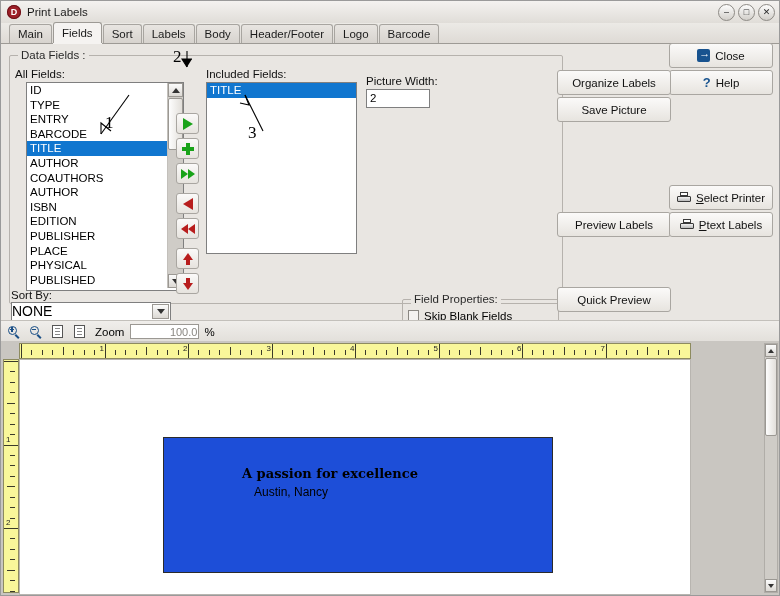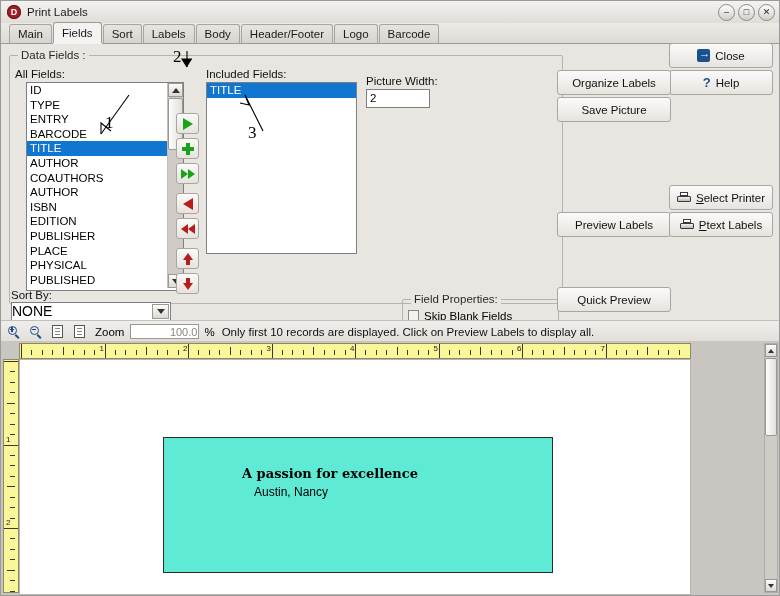--- a/index.html
+++ b/index.html
@@ -174,21 +174,21 @@
            background:#f9f79a;border:1px solid #8d8b5f;box-sizing:border-box;
            overflow:hidden;}
   .ruler-v{position:absolute;left:2px;top:18px;width:16px;height:234px;
            background:#f9f79a;border:1px solid #8d8b5f;box-sizing:border-box;
            overflow:hidden;}
   .tick{position:absolute;background:#3a3a2a;}
   .rnum{position:absolute;font-size:8px;color:#222;line-height:8px;}
   .page{position:absolute;left:18px;top:18px;width:672px;height:236px;
         background:#fff;border:1px solid #b8b5b0;box-sizing:border-box;}
   .labelbox{position:absolute;left:143px;top:77px;width:390px;height:136px;
-        border:1px solid #2b2b2b;background:#5eead4;box-sizing:border-box;}
+        border:1px solid #2b2b2b;background:#1d4ed8;box-sizing:border-box;}
   .lbl-title{position:absolute;left:78px;top:28px;font-size:13px;
         font-weight:bold;font-family:"DejaVu Serif", serif;color:#000;}
   .lbl-author{position:absolute;left:90px;top:47px;font-size:12px;
         font-family:"Liberation Sans", sans-serif;color:#000;}
   .pv-vsb{position:absolute;right:1px;top:2px;width:14px;height:250px;
         background:#cfccc7;border:1px solid #b0ada8;box-sizing:border-box;}
   .pv-vsb .b{position:absolute;left:0;width:12px;height:13px;
         background:linear-gradient(#fbfbfb,#dcd9d4);border:1px solid #9b9893;
         box-sizing:border-box;display:flex;align-items:center;justify-content:center;}
   .pv-vsb .t{position:absolute;left:0;width:12px;
@@ -392,21 +392,20 @@
     </div>
     <div class="tbicon">
       <span class="pgico"></span>
     </div>
     <div class="tbicon">
       <span class="pgico"></span>
     </div>
     <div class="zoomlbl">Zoom</div>
     <div class="zoomval">100.0</div>
     <div class="pctlbl">%</div>
-    <div class="statustxt">Only first 10 records are displayed. Click on Preview Labels to display all.</div>
   </div>
 
   <div class="preview">
     <div class="ruler-h" id="ruler-h">
         <div class="tick" style="left: 1px; width: 1px; top: 0px; height: 14px;"></div>
         <div class="tick" style="left: 11.4375px; width: 1px; top: 6px; height: 5px;"></div>
         <div class="tick" style="left: 21.875px; width: 1px; top: 6px; height: 5px;"></div>
         <div class="tick" style="left: 32.3125px; width: 1px; top: 6px; height: 5px;"></div>
         <div class="tick" style="left: 42.75px; width: 1px; top: 3px; height: 8px;"></div>
         <div class="tick" style="left: 53.1875px; width: 1px; top: 6px; height: 5px;"></div>

